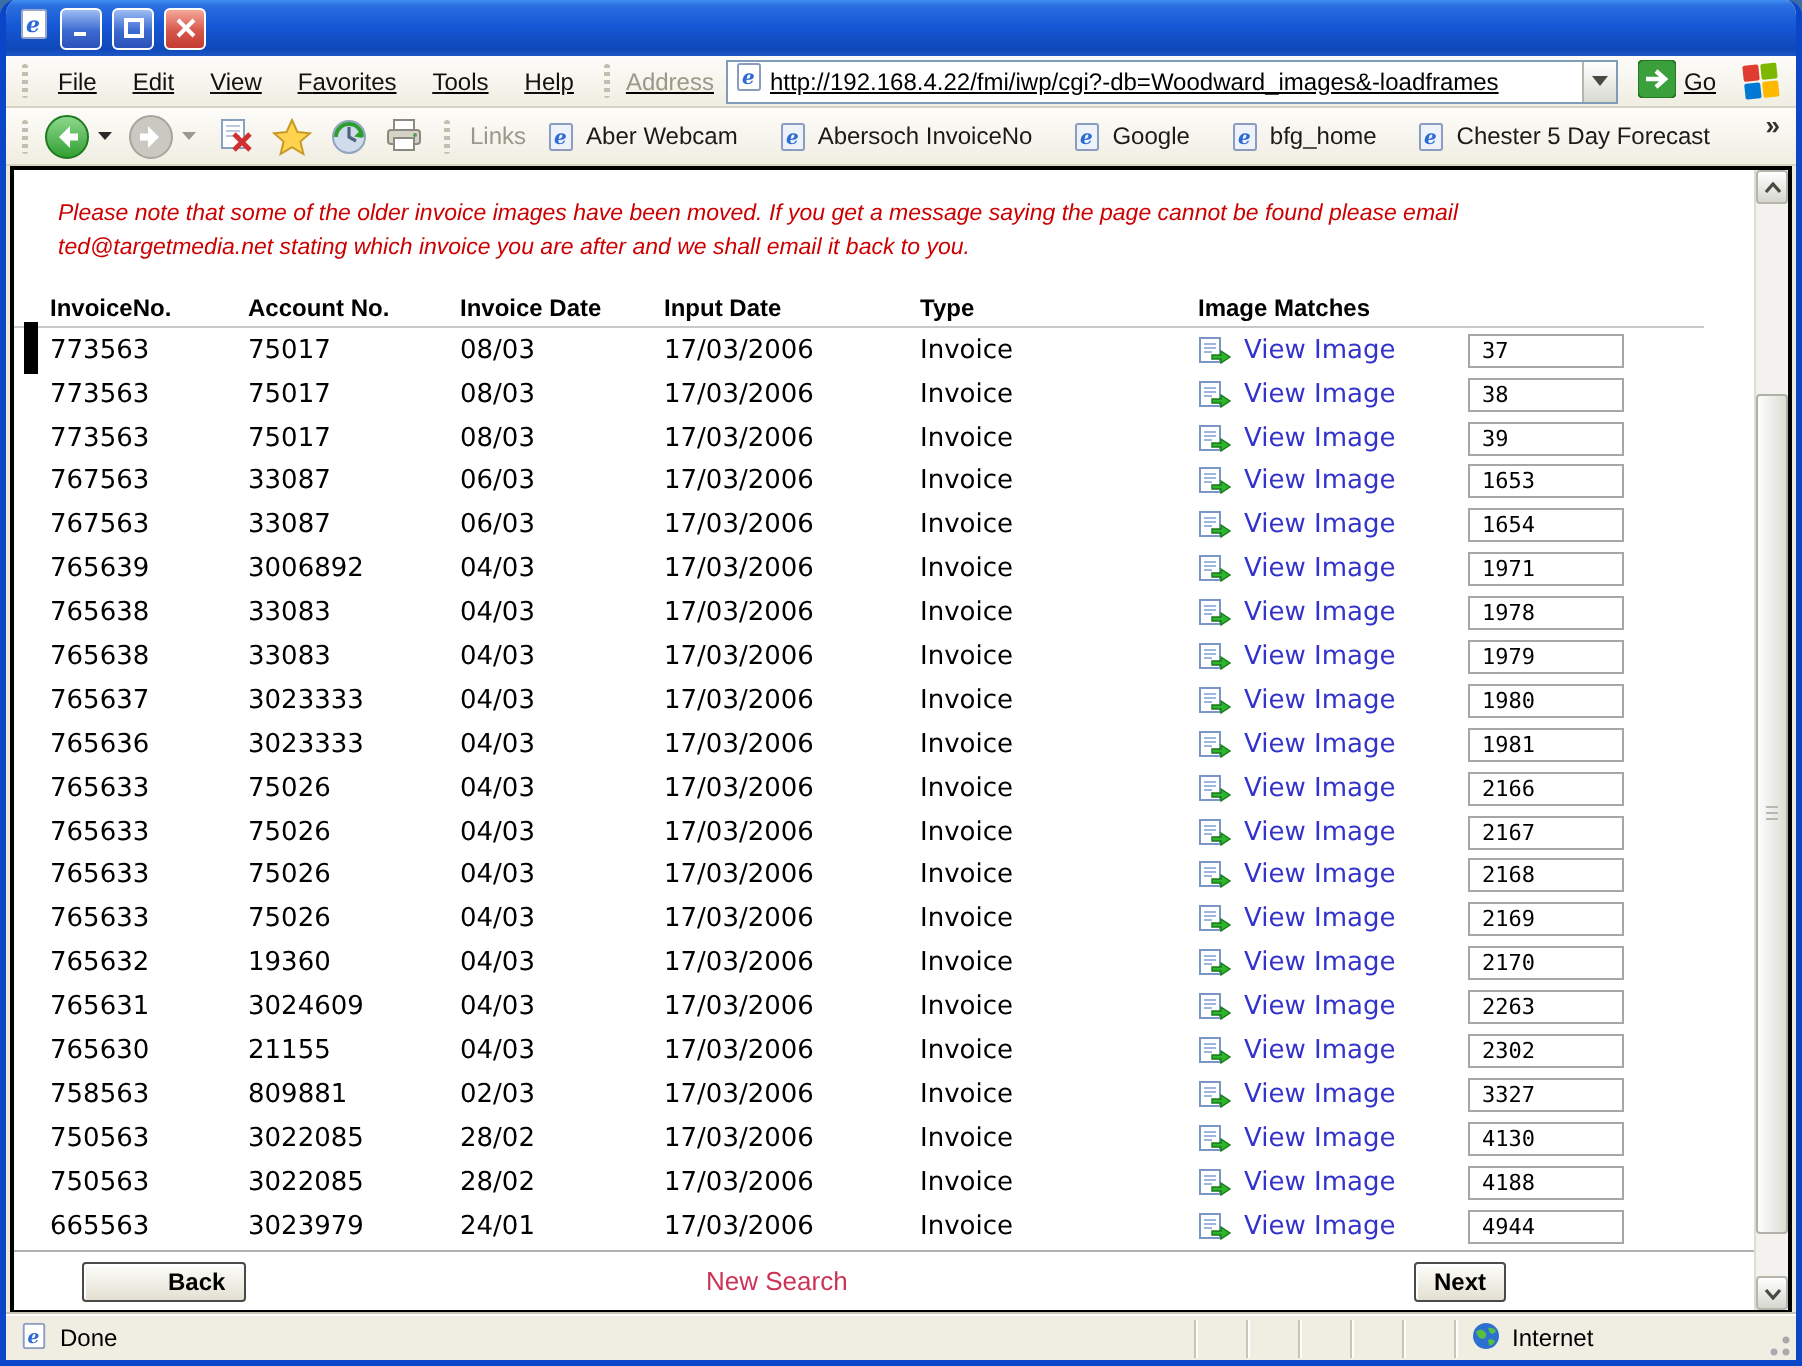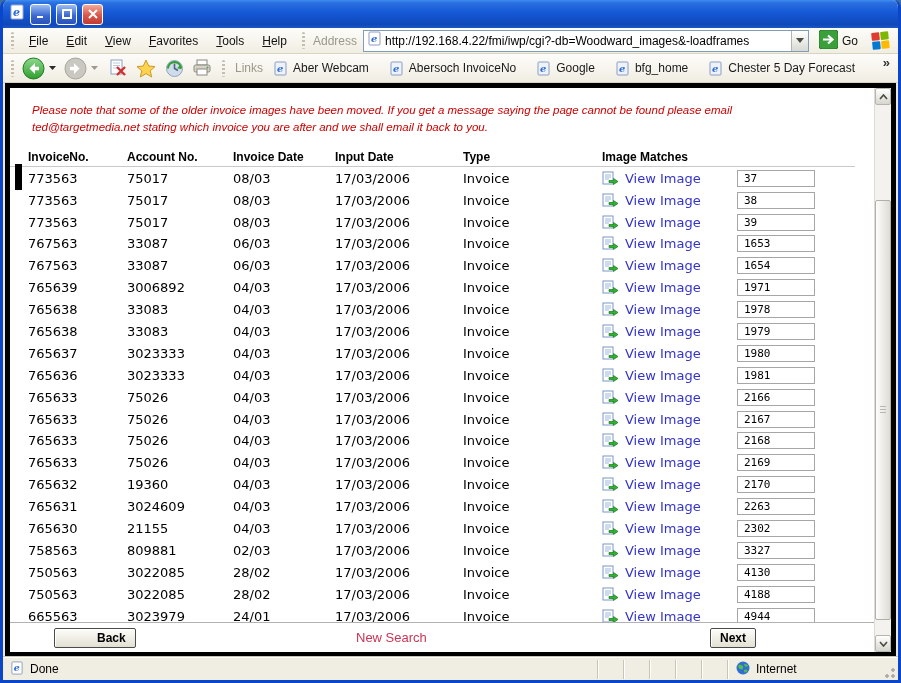--- a/index.html
+++ b/index.html
@@ -11,21 +11,21 @@
   .titlebar{height:28px;flex:0 0 28px;display:flex;align-items:center;gap:5px;padding:0 5px 0 6px;
     background:linear-gradient(180deg,#3d8ef2 0%,#2b6fe0 10%,#1558d6 45%,#1048b8 88%,#1c58c6 100%);}
   .titlebar .title{flex:1;color:#fff;font-weight:bold;font-size:13px;white-space:nowrap;overflow:hidden;
     text-shadow:1px 1px 1px rgba(0,0,0,.55);letter-spacing:.2px;}
   .tbtn{width:21px;height:21px;border:1px solid #fff;border-radius:3px;display:flex;align-items:center;justify-content:center;}
   .tbtn.minb,.tbtn.maxb{background:linear-gradient(180deg,#9dbdf5,#3c6ad0 55%,#2a52b8);}
   .tbtn.closeb{background:linear-gradient(180deg,#f5a89a,#d6574a 55%,#c23b32);}
   
   .bar{display:flex;align-items:center;background:linear-gradient(180deg,#fdfcf9,#f0eee2);
     border-bottom:1px solid #d8d4c4;padding:0 4px;}
-  .menu-row{height:26px;flex:0 0 26px;gap:2px;}
+  .menu-row{height:26px;flex:0 0 26px;gap:2px;text-decoration:underline;}
   .tool-row{height:29px;flex:0 0 29px;gap:4px;}
   .grip{width:3px;height:17px;margin:0 4px;border-radius:2px;
     background:repeating-linear-gradient(180deg,#c3bfae 0 2px,transparent 2px 4px);}
   .menus{display:flex;}
   .menu-item{padding:3px 9px;font-size:12px;color:#111;cursor:default;}
   .menu-item::first-letter{text-decoration:underline;}
   .addr-label{color:#9a988a;font-size:12px;margin:0 4px 0 2px;}
   .addr-combo{flex:1;display:flex;align-items:center;height:22px;background:#fff;border:1px solid #7f9db9;}
   .addr-combo .iepg{margin:0 3px;}
   .addr-input{flex:1;border:0;outline:none;font-size:12px;font-family:"Liberation Sans",sans-serif;color:#000;padding:0;}
@@ -36,38 +36,38 @@
     transform:rotate(-6deg);margin:0 4px;}
   .win-flag i{display:block;border-radius:1px;}
   .wf-r{background:#e03c31;}.wf-g{background:#7db700;}.wf-b{background:#0078d4;}.wf-y{background:#ffb900;}
   .nav-btn{display:flex;align-items:center;justify-content:center;cursor:default;}
   .caret{display:flex;align-items:center;margin-right:4px;}
   .tool-ico{display:flex;align-items:center;justify-content:center;width:24px;cursor:default;}
   .links-label{color:#9a988a;font-size:12px;margin:0 6px 0 2px;}
   .link-item{display:flex;align-items:center;gap:5px;font-size:12px;color:#1a1a1a;margin-right:16px;cursor:default;white-space:nowrap;}
   .overflow{margin-left:auto;align-self:flex-start;font-size:13px;font-weight:bold;color:#333;padding:1px 4px;}
   
-  .client{flex:1;display:flex;min-height:0;margin:0 2px;border:5px solid #000000;background:#f0abfc;}
+  .client{flex:1;display:flex;min-height:0;margin:0 2px;border:2px solid #000000;background:#f0abfc;}
   .client-left{flex:1;display:flex;flex-direction:column;min-width:0;}
   .page{flex:1;position:relative;background:#fff;overflow:hidden;}
   .notice{margin:14px 60px 0 22px;color:#cc0000;font-style:italic;font-size:11.5px;line-height:1.45;}
   .thead,.trow{display:flex;align-items:center;padding-left:18px;}
   .thead{margin-top:13px;height:19px;font-weight:bold;font-size:12px;color:#000;border-bottom:1px solid #c9c9c9;width:845px;}
   .trow{height:21.9px;font-size:13px;font-family:"DejaVu Sans","Liberation Sans",sans-serif;position:relative;}
   .trow.current::before{content:"";position:absolute;left:5px;top:-3px;width:7px;height:26px;background:#000;}
   .c{display:block;white-space:nowrap;overflow:hidden;}
   .c1{width:99px;}.c2{width:106px;}.c3{width:102px;}.c4{width:128px;}.c5{width:139px;}.c6{width:135px;}
   .c6.view{display:flex;align-items:center;gap:6px;color:#3333cc;cursor:pointer;}
   .img-id{width:78px;height:17px;border:1px solid #a6a6a6;background:#fff;color:#000;
     font:11px "DejaVu Sans Mono",monospace;padding:0 0 0 6px;}
   .footer-frame{height:30px;flex:0 0 30px;position:relative;background:#fff;border-top:1px solid #b2b2b2;}
   .xp-btn{position:absolute;top:5px;height:20px;padding:0 9px;font-size:12px;font-weight:bold;color:#000;
     background:linear-gradient(180deg,#fdfdfa,#e3e0d2);border:1px solid #4a4a4a;border-radius:2px;
     box-shadow:inset 1px 1px 0 #fff;font-family:"Liberation Sans",sans-serif;}
-  .back-btn{left:44px;padding-left:42px;}
+  .back-btn{left:34px;padding-left:42px;}
   .next-btn{left:700px;}
   .new-search{position:absolute;left:346px;top:7px;color:#cc3355;font-size:13px;cursor:pointer;text-decoration:none;}
   
   .scrollbar{width:17px;flex:0 0 17px;display:flex;flex-direction:column;background:#f3f2ee;border-left:1px solid #dedcd4;}
   .sb-btn{height:17px;flex:0 0 17px;display:flex;align-items:center;justify-content:center;
     background:linear-gradient(180deg,#fff,#d6d6cf);border:1px solid #b5b5ac;border-radius:2px;}
   .sb-track{flex:1;position:relative;}
   .sb-thumb{position:absolute;left:0;right:0;top:95px;height:420px;border:1px solid #b0b0a8;border-radius:2px;
     background:linear-gradient(90deg,#fdfdfd,#dddcd4);}
   .sb-thumb::after{content:"";position:absolute;left:4px;right:4px;top:50%;height:8px;margin-top:-4px;

